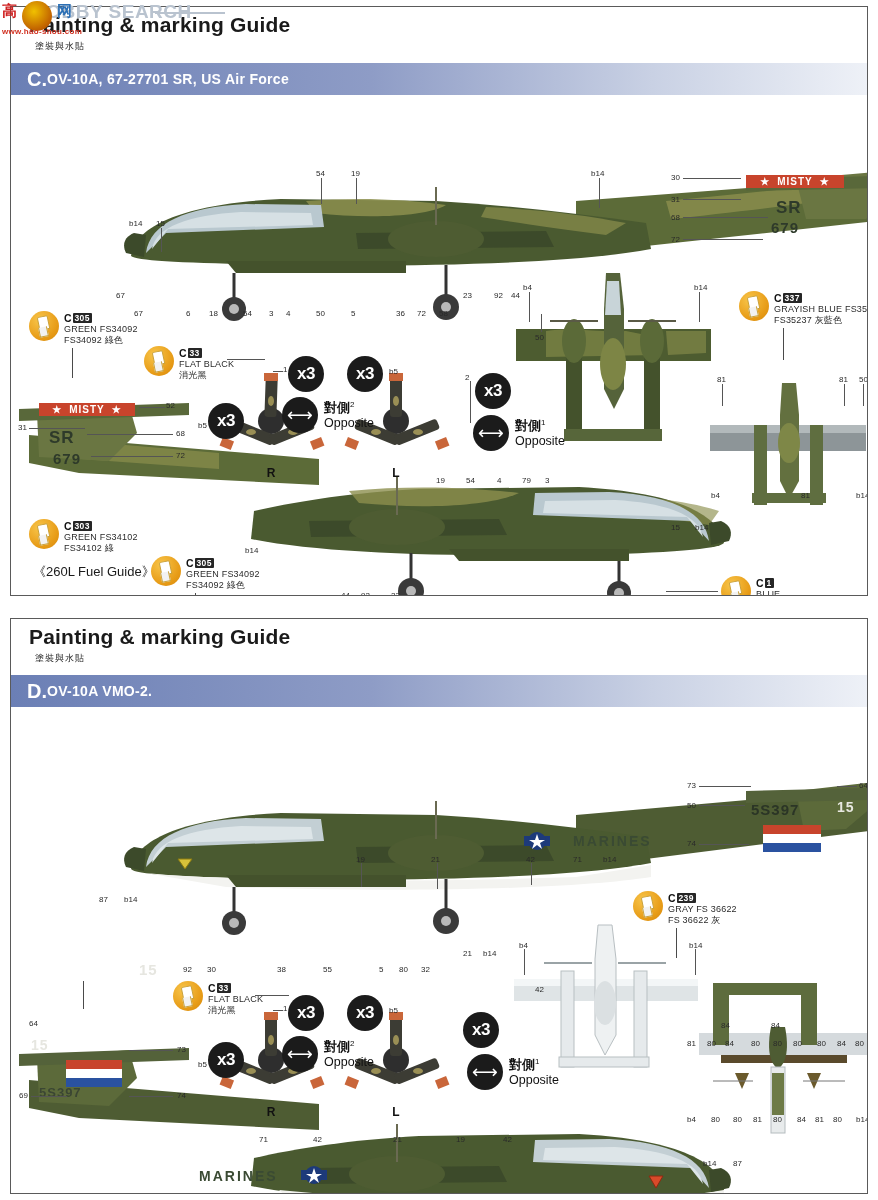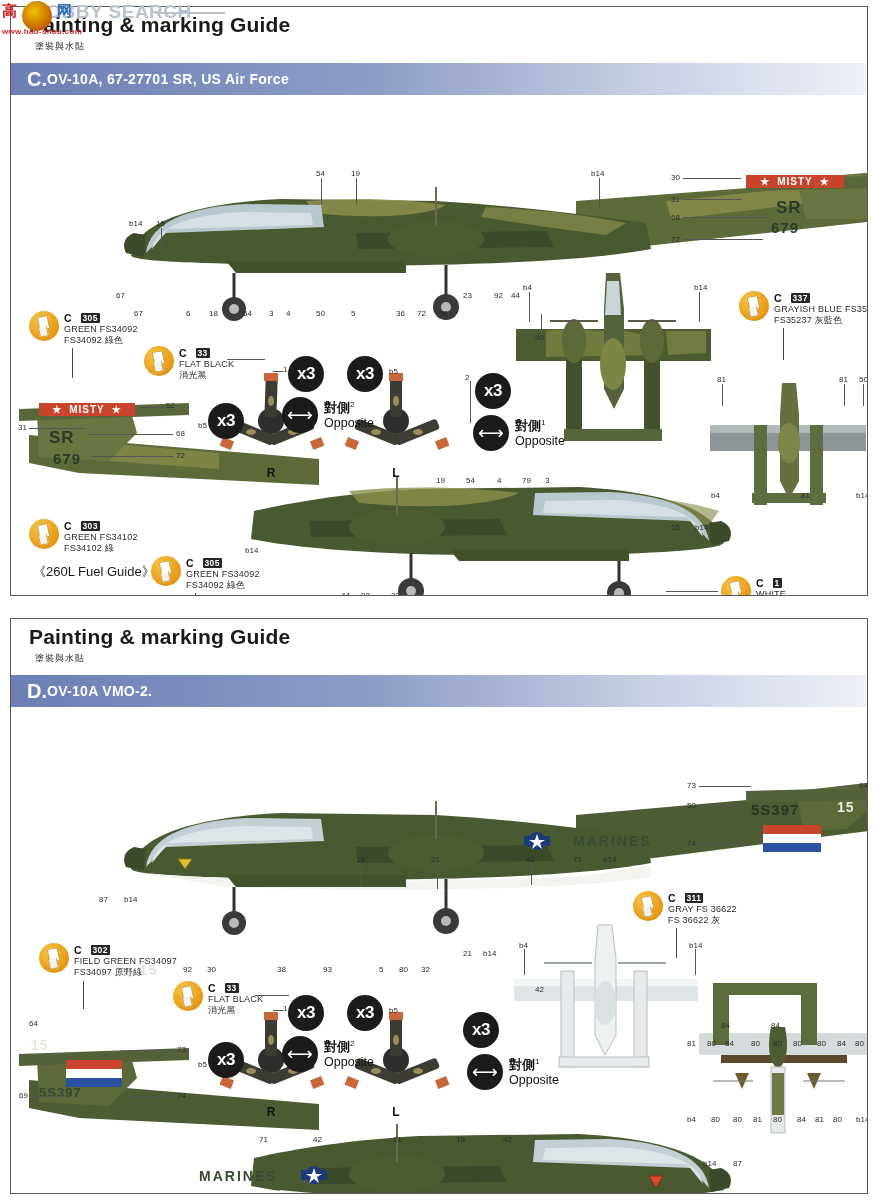--- a/index.html
+++ b/index.html
@@ -89,21 +89,21 @@
   }
   .paint-badge::after {
     content:""; position:absolute; left:10px; top:16px;
     width:7px; height:9px; background:#f2f2f2; transform: rotate(-12deg);
     border:1px solid #caa13a; border-top:none;
   }
   .paint-txt { line-height: 1.18; padding-top:1px; }
   .paint-code { font-size: 10.5px; font-weight: bold; color:#111; }
   .paint-code .num {
     display:inline-block; background:#262626; color:#fff;
-    font-size:8.5px; padding:0 2px; margin-left:9px;
+    font-size:8.5px; padding:0 2px; margin-left:1px;
     border-radius:1px; vertical-align:1px; letter-spacing:.3px;
   }
   .paint-en { font-size: 9px; color:#2b2b2b; letter-spacing:.2px; white-space:nowrap; }
   .paint-cn { font-size: 9px; color:#2b2b2b; letter-spacing:.2px; white-space:nowrap; }
   .paint-lead { position:absolute; background:#4a4a4a; width:1px; z-index:19; }
 
   
   .x3 {
     position: absolute; width: 36px; height: 36px; border-radius:50%;
     background:#1b1b1b; color:#fff; font-size:17px; font-weight:bold;
@@ -366,21 +366,21 @@
         </div>
       </div>
       <div class="paint-lead" style="left:184px; top:442px; height:26px;"></div>
 
       <div class="paint" style="left:710px; top:425px;">
         <div class="paint-badge"></div>
         <div class="paint-txt">
           <div class="paint-code">
             <span>C</span><span class="num">1</span>
           </div>
-          <div class="paint-en">WHITE</div>
+          <div class="paint-en">BLUE</div>
 
         </div>
       </div>
       <div class="ln h" style="left:655px; top:440px; width:52px;"></div>
 
       <div class="prop" style="left:200px; top:218px;">
         <svg width="120" height="96">
           <circle cx="60" cy="52" r="13" fill="#2e2e2e"></circle>
           <rect x="54" y="6" width="12" height="42" rx="3" fill="#3c3c34" transform="rotate(2 60 30)"></rect>
           <rect x="53" y="4" width="14" height="8" fill="#c9663a"></rect>
@@ -580,21 +580,21 @@
       <div class="cn" style="left:420px; top:92px;">21</div>
       <div class="ln v" style="left:426px; top:100px; height:26px;"></div>
       <div class="cn" style="left:515px; top:92px;">42</div>
       <div class="ln v" style="left:520px; top:100px; height:22px;"></div>
       <div class="cn" style="left:562px; top:92px;">71</div>
       <div class="cn" style="left:592px; top:92px;">b14</div>
 
       <div class="cn" style="left:172px; top:202px;">92</div>
       <div class="cn" style="left:196px; top:202px;">30</div>
       <div class="cn" style="left:266px; top:202px;">38</div>
-      <div class="cn" style="left:312px; top:202px;">93</div>
+      <div class="cn" style="left:312px; top:202px;">55</div>
       <div class="cn" style="left:368px; top:202px;">5</div>
       <div class="cn" style="left:388px; top:202px;">80</div>
       <div class="cn" style="left:410px; top:202px;">32</div>
       <div class="cn" style="left:452px; top:186px;">21</div>
       <div class="cn" style="left:472px; top:186px;">b14</div>
 
       <svg class="art" style="left:495px; top:160px;" width="200" height="160">
         <rect x="8" y="56" width="184" height="22" fill="#dfe4e6"></rect>
         <rect x="8" y="56" width="184" height="7" fill="#f3f6f7"></rect>
         <rect x="55" y="48" width="13" height="96" fill="#e6eaec" stroke="#b8bfc2"></rect>
@@ -642,49 +642,39 @@
       <div class="cn" style="left:722px; top:352px;">80</div>
       <div class="cn" style="left:742px; top:352px;">81</div>
       <div class="cn" style="left:762px; top:352px;">80</div>
       <div class="cn" style="left:786px; top:352px;">84</div>
       <div class="cn" style="left:804px; top:352px;">81</div>
       <div class="cn" style="left:822px; top:352px;">80</div>
       <div class="cn" style="left:845px; top:352px;">b14</div>
       <div class="cn" style="left:692px; top:396px;">b14</div>
       <div class="cn" style="left:722px; top:396px;">87</div>
 
-      <div class="paint" style="left:28px; top:180px;">
-        <div class="paint-badge"></div>
-        <div class="paint-txt">
-          <div class="paint-code">
-            <span>C</span><span class="num">302</span>
-          </div>
-          <div class="paint-en">FIELD GREEN FS34097</div>
-          <div class="paint-cn">FS34097 原野綠</div>
-        </div>
-      </div>
       <div class="paint-lead" style="left:72px; top:218px; height:28px;"></div>
 
       <div class="paint" style="left:162px; top:218px;">
         <div class="paint-badge"></div>
         <div class="paint-txt">
           <div class="paint-code">
             <span>C</span><span class="num">33</span>
           </div>
           <div class="paint-en">FLAT BLACK</div>
           <div class="paint-cn">消光黑</div>
         </div>
       </div>
       <div class="ln h" style="left:244px; top:232px; width:34px;"></div>
 
       <div class="paint" style="left:622px; top:128px;">
         <div class="paint-badge"></div>
         <div class="paint-txt">
           <div class="paint-code">
-            <span>C</span><span class="num">311</span>
+            <span>C</span><span class="num">239</span>
           </div>
           <div class="paint-en">GRAY FS 36622</div>
           <div class="paint-cn">FS 36622 灰</div>
         </div>
       </div>
       <div class="paint-lead" style="left:665px; top:165px; height:30px;"></div>
 
       <div class="prop" style="left:200px; top:245px;">
         <svg width="120" height="96">
           <circle cx="60" cy="52" r="13" fill="#2e2e2e"></circle>

